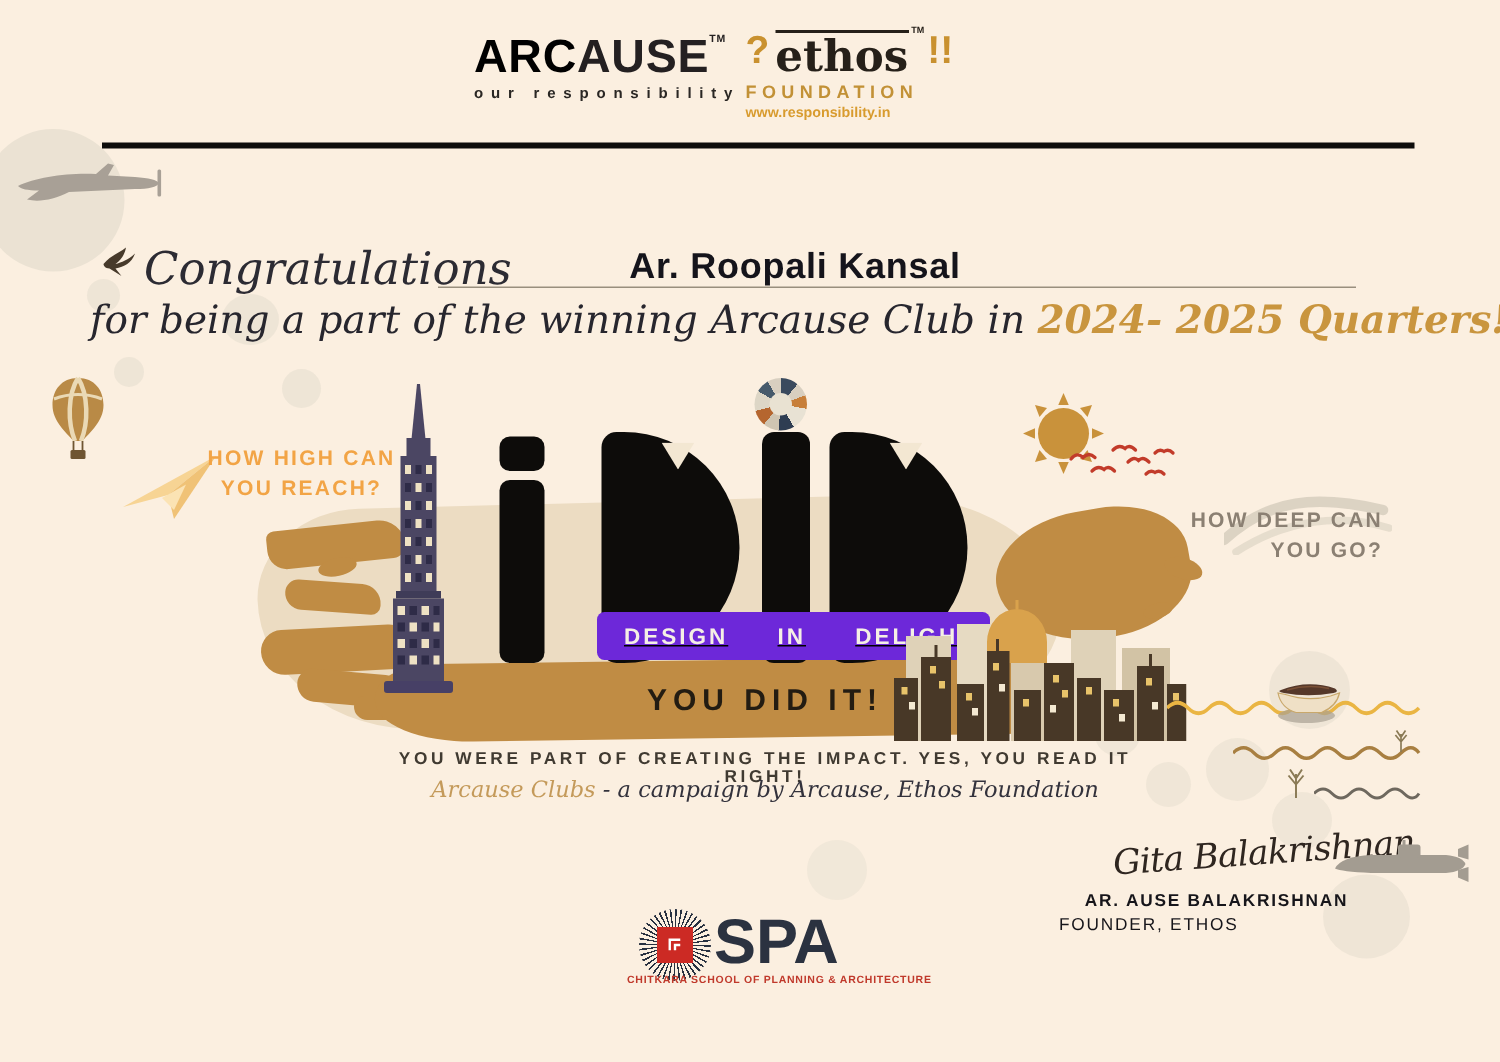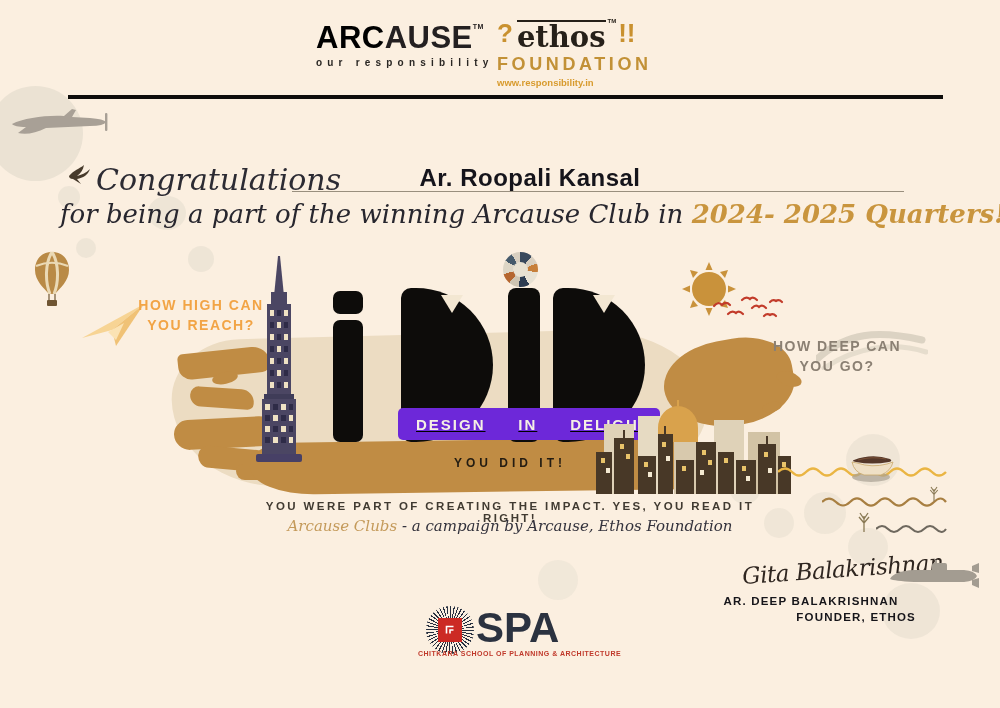--- a/index.html
+++ b/index.html
@@ -13,44 +13,44 @@
   
   .arcause-word{font-weight:800;font-size:31px;letter-spacing:.5px;color:#242021;line-height:1;}
   .arcause-gold{color:#000000;}
   .tm{font-size:7px;font-weight:700;vertical-align:top;position:relative;top:1px;color:#242021;}
   .arcause-tag{font-weight:700;font-size:10px;letter-spacing:5.2px;color:#2a2724;margin-top:4px;}
   .ethos-row{display:flex;align-items:flex-start;line-height:1;}
   .ethos-q{color:#c9912f;font-weight:800;font-size:26px;margin-right:4px;}
   .ethos-name{font-family:"DejaVu Serif",serif;font-weight:700;font-size:29px;color:#262019;border-top:2px solid #262019;padding-top:1px;}
   .ethos-tm{font-size:6px;font-weight:700;color:#262019;position:relative;top:-2px;margin:0 2px;}
   .ethos-bangs{color:#c9912f;font-weight:800;font-size:26px;}
-  .ethos-foundation{color:#c29136;font-weight:700;font-size:18px;letter-spacing:3.6px;margin-top:2px;}
+  .ethos-foundation{color:#c29136;font-weight:700;font-size:12px;letter-spacing:3.6px;margin-top:2px;}
   .ethos-url{color:#d89b2e;font-weight:700;font-size:9.5px;margin-top:2px;}
   
   .script{font-family:"DejaVu Serif",serif;font-style:italic;}
   .congrats-word{font-size:30px;color:#2c2b33;}
   .recipient{font-weight:700;font-size:24px;color:#15141b;letter-spacing:.5px;}
   .line2{font-size:26px;color:#27262e;white-space:nowrap;}
   .line2 .hl{color:#c9953e;font-weight:700;}
   
   .how-high{color:#f2a445;font-weight:700;font-size:14px;letter-spacing:1.5px;line-height:1.45;text-align:center;}
   .how-deep{color:#8b8073;font-weight:700;font-size:14px;letter-spacing:1.5px;line-height:1.45;text-align:center;}
   .letter{position:absolute;background:#0d0c0a;}
   .d-notch{position:absolute;top:7px;left:40px;width:22px;height:18px;background:#f3e7d2;clip-path:polygon(0 0,100% 0,50% 100%);}
   .band{position:absolute;left:398px;top:408px;width:262px;height:32px;background:#6d28d9;border-radius:5px;
         display:flex;align-items:center;justify-content:space-between;padding:0 10px 0 18px;box-sizing:border-box;text-decoration:underline;}
   .band span{color:#f5efe5;font-weight:700;font-size:15px;letter-spacing:2px;}
-  .you-did{font-weight:700;font-size:12px;letter-spacing:4px;color:#231c12;}
+  .you-did{font-weight:700;font-size:20px;letter-spacing:4px;color:#231c12;}
   .impact1{font-weight:700;font-size:11.5px;letter-spacing:2.4px;color:#403a31;text-align:center;}
   .impact-serif{font-family:"DejaVu Serif",serif;font-style:italic;font-size:15px;color:#33323c;text-align:center;}
   .impact-serif .hl{color:#c49a5a;}
   
   .sig-script{font-family:"DejaVu Serif",serif;font-style:italic;font-size:23px;color:#2f2620;transform:rotate(-4deg);letter-spacing:-.5px;}
   .sig-name{font-weight:700;font-size:11.5px;letter-spacing:1.2px;color:#16151a;text-align:center;}
-  .sig-title{font-weight:700;font-size:11.5px;letter-spacing:1.2px;color:#16151a;text-align:right;margin-top:2px;}
+  .sig-title{font-weight:400;font-size:11.5px;letter-spacing:1.2px;color:#16151a;text-align:left;margin-top:2px;}
   
   .spa-burst{position:absolute;width:48px;height:48px;border-radius:50%;
     background:repeating-conic-gradient(#273040 0deg 3deg, rgba(0,0,0,0) 3deg 9deg);}
   .spa-square{position:absolute;width:24px;height:24px;background:#cc2a24;display:flex;align-items:center;justify-content:center;}
   .spa-word{font-weight:900;font-size:42px;color:#2b3240;line-height:1;letter-spacing:0;}
   .spa-tagline{font-weight:700;font-size:7px;letter-spacing:.5px;color:#c0392b;text-align:center;white-space:nowrap;}
 </style>
 </head>
 <body>
 
@@ -229,21 +229,21 @@
       <path d="M40 16 Q44 12 47 15 Q50 12 54 16"></path>
       <path d="M52 24 Q55 21 58 23 Q61 21 64 24"></path>
       <path d="M58 10 Q61 7 64 9 Q67 7 70 10"></path>
     </g>
   </svg>
 
   <svg class="abs" style="left:816px;top:322px;" width="112" height="48" viewBox="0 0 112 48">
     <path d="M0 38 C30 10 62 8 106 18" stroke="#c3bbac" stroke-width="7" fill="none" opacity=".55" stroke-linecap="round"></path>
     <path d="M8 46 C42 24 78 20 110 30" stroke="#d9d0bf" stroke-width="5" fill="none" opacity=".6" stroke-linecap="round"></path>
   </svg>
-  <div class="abs how-deep" style="left:752px;top:336px;width:170px;">
+  <div class="abs how-deep" style="left:752px;top:336px;width:170px;text-align:right;">
     <div>HOW DEEP CAN</div>
     <div>YOU GO?</div>
   </div>
 
   <svg class="abs" style="left:596px;top:394px;" width="195" height="100" viewBox="0 0 195 100">
     <rect x="8" y="30" width="30" height="70" fill="#dfd2b8"></rect>
     <rect x="42" y="22" width="32" height="78" fill="#e6dac2"></rect>
     <rect x="78" y="36" width="24" height="64" fill="#d8c9ad"></rect>
     <rect x="118" y="26" width="30" height="74" fill="#dfd2b8"></rect>
     <rect x="152" y="38" width="32" height="62" fill="#d2c3a5"></rect>
@@ -310,21 +310,21 @@
   <svg class="abs" style="left:928px;top:484px;" width="12" height="18" viewBox="0 0 16 22">
     <path d="M8 22 V6 M8 13 L3 7 M8 13 L13 7 M8 9 L4 3 M8 9 L12 3" stroke="#8a7a55" stroke-width="1.5" fill="none"></path>
   </svg>
 
   <div class="abs impact1" style="left:240px;top:500px;width:540px;">YOU WERE PART OF CREATING THE IMPACT. YES, YOU READ IT RIGHT!</div>
   <div class="abs impact-serif" style="left:240px;top:517px;width:540px;">
     <span class="hl">Arcause Clubs</span><span> -  a campaign by Arcause, Ethos Foundation</span>
   </div>
 
   <div class="abs sig-script" style="left:742px;top:556px;">Gita Balakrishnan</div>
-  <div class="abs sig-name" style="left:706px;top:595px;width:210px;">AR. DEEP BALAKRISHNAN</div>
+  <div class="abs sig-name" style="left:706px;top:595px;width:210px;">AR. AUSE BALAKRISHNAN</div>
   <div class="abs sig-title" style="left:706px;top:609px;width:210px;">FOUNDER, ETHOS</div>
 
   <svg class="abs" style="left:884px;top:560px;" width="96" height="30" viewBox="0 0 96 30">
     <g fill="#a39c91">
       <path d="M6 19 Q10 11 30 10 L80 10 Q91 11 93 16 Q91 21 80 22 L30 22 Q10 21 6 19 Z"></path>
       <rect x="48" y="3" width="15" height="9" rx="2"></rect>
       <rect x="51" y="-1" width="2" height="6"></rect>
       <polygon points="88,6 95,3 95,13 88,11"></polygon>
       <polygon points="88,20 95,18 95,28 88,25"></polygon>
     </g>

